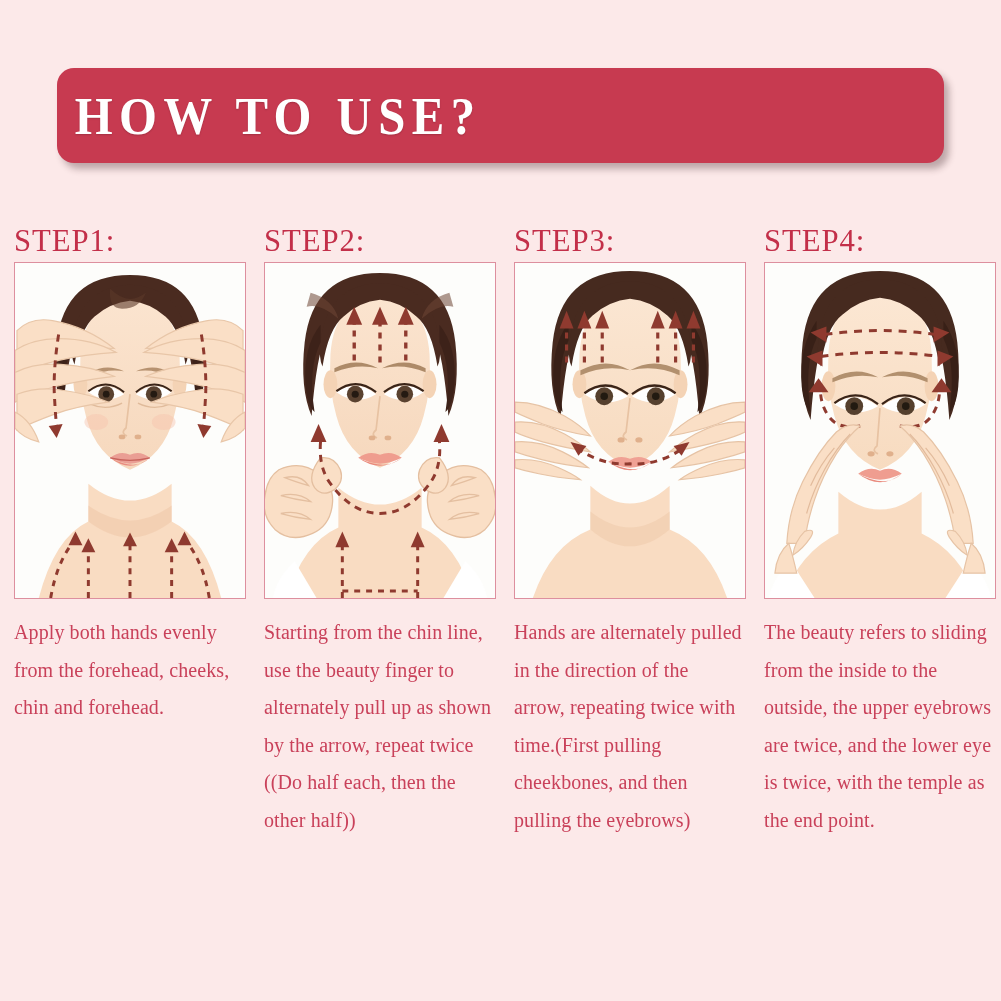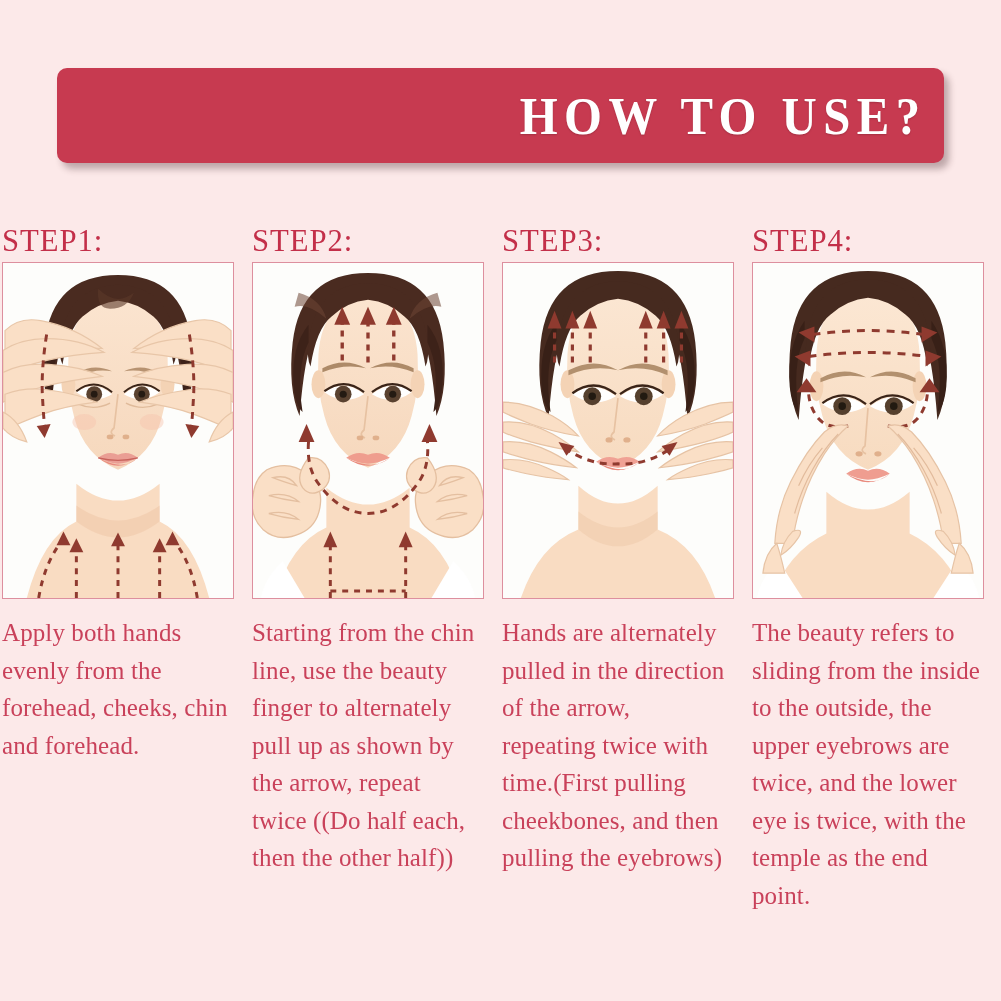--- a/index.html
+++ b/index.html
@@ -18,25 +18,25 @@
     position: absolute;
     left: 57px;
     top: 68px;
     width: 887px;
     height: 95px;
   }
   .banner {
     width: 100%;
     height: 100%;
     background: #c73a50;
-    border-radius: 10px;
+    border-radius: 17px;
     box-shadow: 5px 6px 7px rgba(60,30,35,0.33);
     display: flex;
     align-items: center;
-    justify-content: flex-end;
+    justify-content: flex-start;
   }
   .banner-title {
     color: #ffffff;
     font-family: "Liberation Serif", serif;
     font-size: 53px;
     font-weight: 700;
     letter-spacing: 7px;
     text-shadow: 0 1px 2px rgba(0,0,0,0.18);
     transform: scaleX(0.92);
   }
@@ -44,21 +44,21 @@
   
   .steps {
     position: absolute;
     left: 0;
     top: 222px;
     width: 1001px;
     display: flex;
   }
   .step-col {
     width: 250px;
-    padding-left: 2px;
+    padding-left: 14px;
     padding-right: 6px;
   }
 
   .step-label {
     color: #c32f49;
     font-family: "Liberation Serif", serif;
     font-size: 32px;
     font-weight: 400;
     letter-spacing: 1px;
     line-height: 36px;
@@ -73,21 +73,21 @@
     border: 1.6px solid #dd8f9e;
     background: #ffffff;
     overflow: hidden;
     position: relative;
   }
   .photo-frame svg { display: block; width: 100%; height: 100%; }
 
   .caption {
     color: #c9415a;
     font-family: "Liberation Serif", serif;
-    font-size: 25px;
+    font-size: 20px;
     line-height: 37.5px;
     margin-top: 15px;
     width: 228px;
     letter-spacing: 0.1px;
   }
 </style>
 </head>
 <body>
 
 <div class="banner-wrap">

